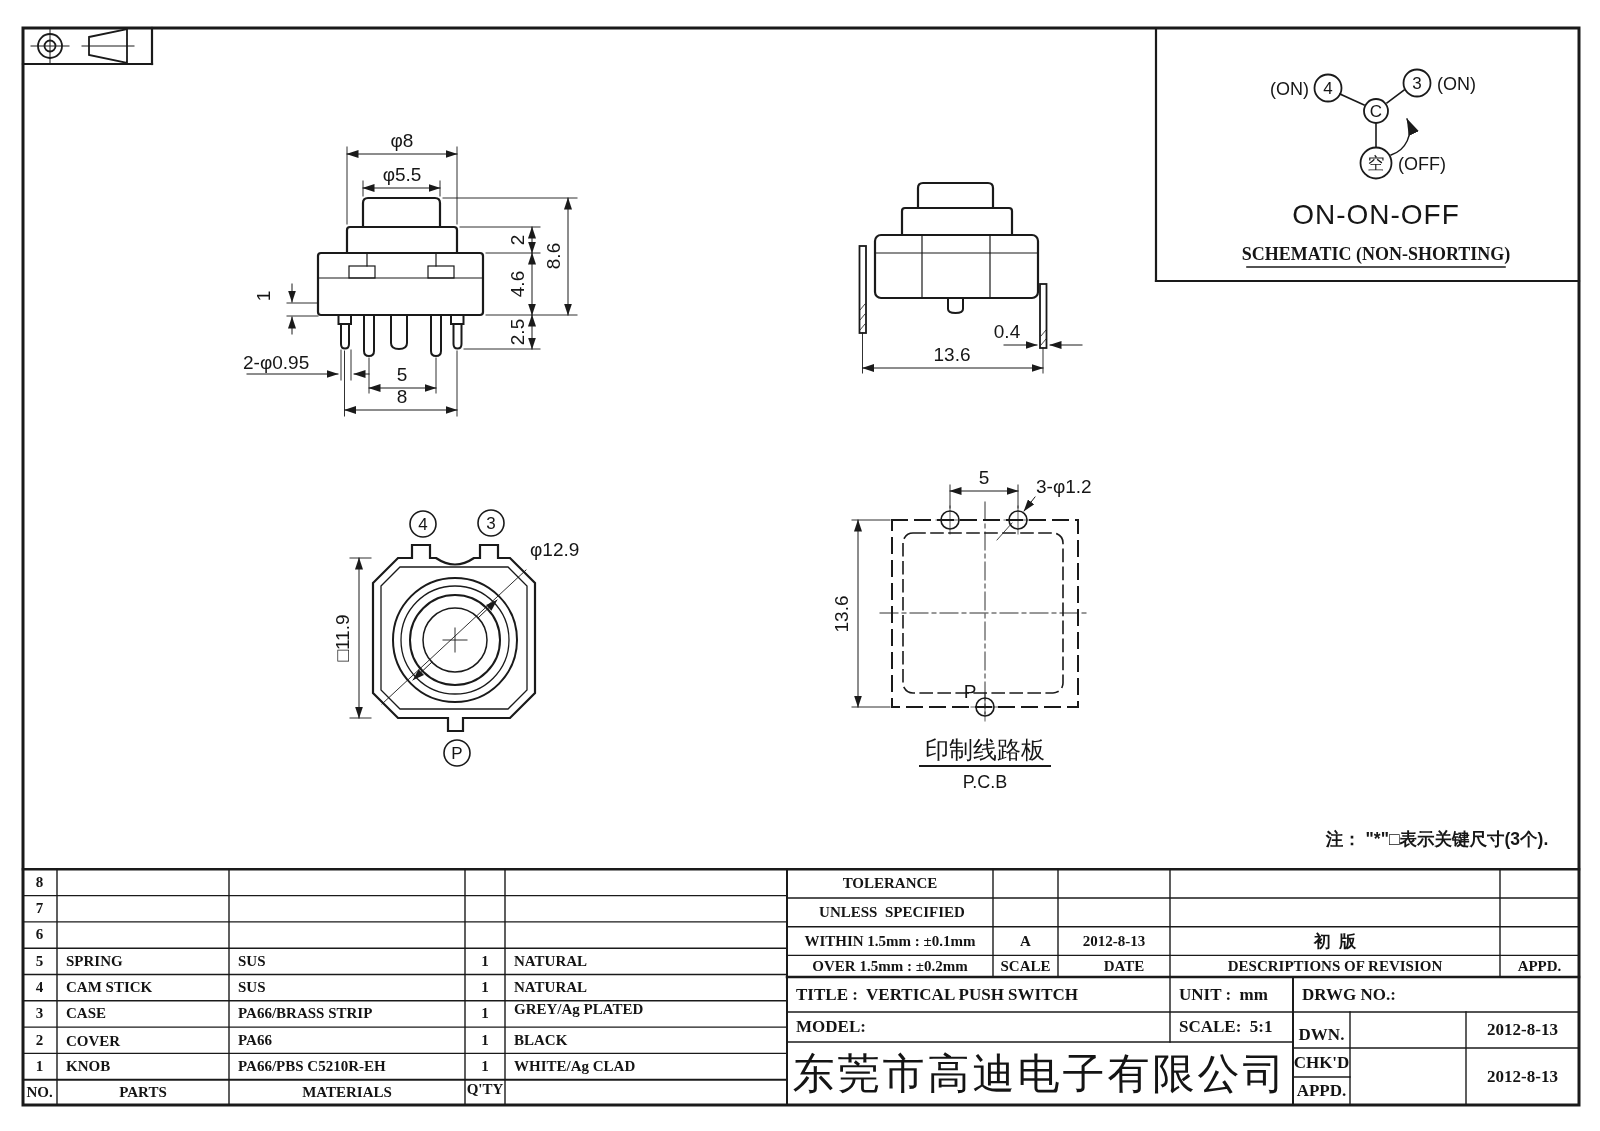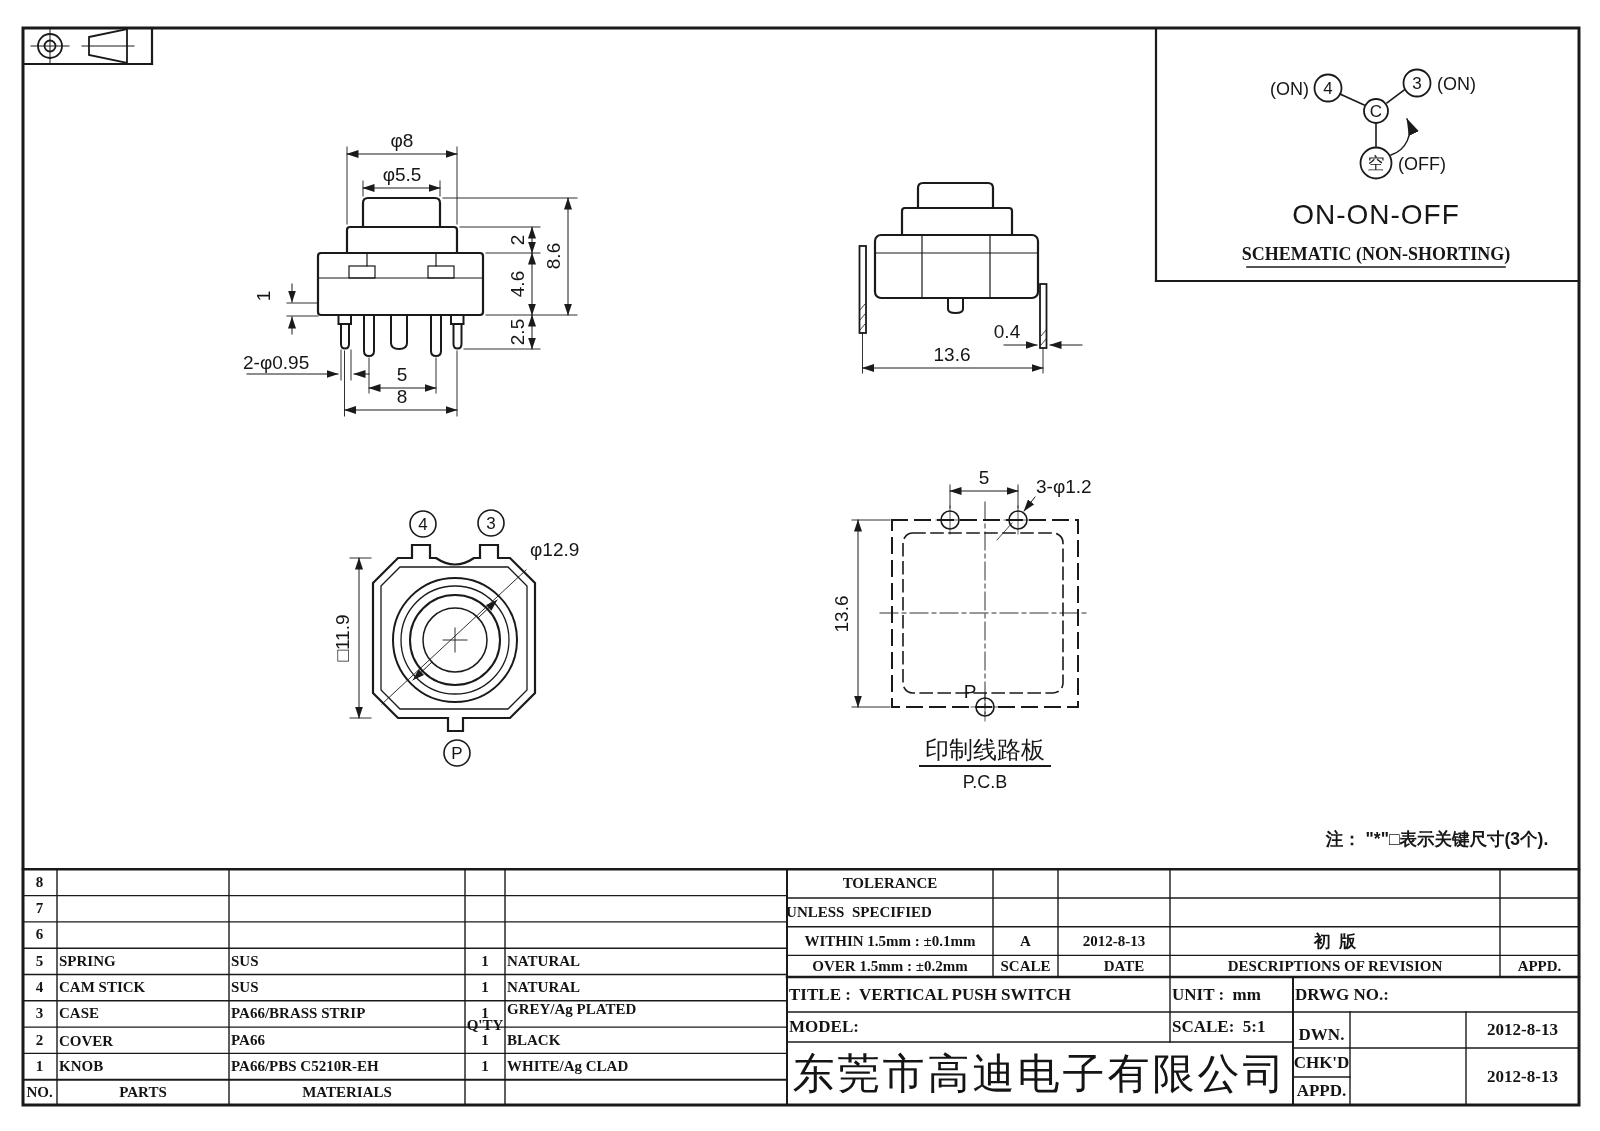--- a/index.html
+++ b/index.html
@@ -11,21 +11,21 @@
   .dims{font:18px "Liberation Sans",sans-serif;}
   .circnum{font:17px "Liberation Sans",sans-serif;}
   .schemlab{font:18px "Liberation Sans",sans-serif;}
   .mode{font:28px "Liberation Sans",sans-serif;letter-spacing:1px;}
   .capt{font:bold 18px "Liberation Serif",serif;}
   .note{font:bold 17.5px "Liberation Serif",serif;}
   .cjk{font-family:"Liberation Sans",sans-serif;}
   .cell{position:absolute;display:flex;align-items:center;color:#141414;
         font:bold 15px "Liberation Serif",serif;white-space:pre;}
   .cc{justify-content:center;text-align:center;}
-  .cl{padding-left:2px;}
+  .cl{padding-left:9px;}
   .big{font-size:17px;}
   .company{font:500 42px "Liberation Sans",sans-serif;letter-spacing:3px;justify-content:center;}
 </style>
 </head>
 <body>
 
 <div id="sheet">
 
 <svg id="draw" width="1600" height="1131" viewBox="0 0 1600 1131" stroke="#1a1a1a" fill="none" stroke-linecap="square">
   <defs>
@@ -314,26 +314,26 @@
 
   <div class="cell cl" style="left:505px;top:948px;width:282px;height:26px">NATURAL</div>
   <div class="cell cl" style="left:505px;top:974px;width:282px;height:26px">NATURAL</div>
   <div class="cell cl" style="left:505px;top:1000px;width:282px;height:18px">GREY/Ag PLATED</div>
   <div class="cell cl" style="left:505px;top:1027px;width:282px;height:26px">BLACK</div>
   <div class="cell cl" style="left:505px;top:1053px;width:282px;height:26px">WHITE/Ag CLAD</div>
 
   <div class="cell cc" style="left:22px;top:1080px;width:35px;height:25px">NO.</div>
   <div class="cell cc" style="left:57px;top:1080px;width:172px;height:25px">PARTS</div>
   <div class="cell cc" style="left:229px;top:1080px;width:236px;height:25px">MATERIALS</div>
-  <div class="cell cc" style="left:465px;top:1016px;width:40px;height:18px">Q'TY</div>
+  <div class="cell cc" style="left:465px;top:1080px;width:40px;height:18px">Q'TY</div>
 </div>
 
 <div>
   <div class="cell cc" style="left:787px;top:869px;width:206px;height:29px">TOLERANCE</div>
-  <div class="cell cc" style="left:756px;top:898px;width:206px;height:29px">UNLESS  SPECIFIED</div>
+  <div class="cell cc" style="left:789px;top:898px;width:206px;height:29px">UNLESS  SPECIFIED</div>
   <div class="cell cc" style="left:787px;top:927px;width:206px;height:28px">WITHIN 1.5mm : ±0.1mm</div>
   <div class="cell cc" style="left:787px;top:955px;width:206px;height:22px">OVER 1.5mm : ±0.2mm</div>
   <div class="cell cc" style="left:993px;top:927px;width:65px;height:28px">A</div>
   <div class="cell cc" style="left:993px;top:955px;width:65px;height:22px">SCALE</div>
   <div class="cell cc" style="left:1058px;top:927px;width:112px;height:28px">2012-8-13</div>
   <div class="cell cc" style="left:1058px;top:955px;width:132px;height:22px">DATE</div>
   <div class="cell cc big cjk" style="left:1170px;top:927px;width:330px;height:28px">初  版</div>
   <div class="cell cc" style="left:1170px;top:955px;width:330px;height:22px">DESCRIPTIONS OF REVISION</div>
   <div class="cell cc" style="left:1500px;top:955px;width:79px;height:22px">APPD.</div>
 

